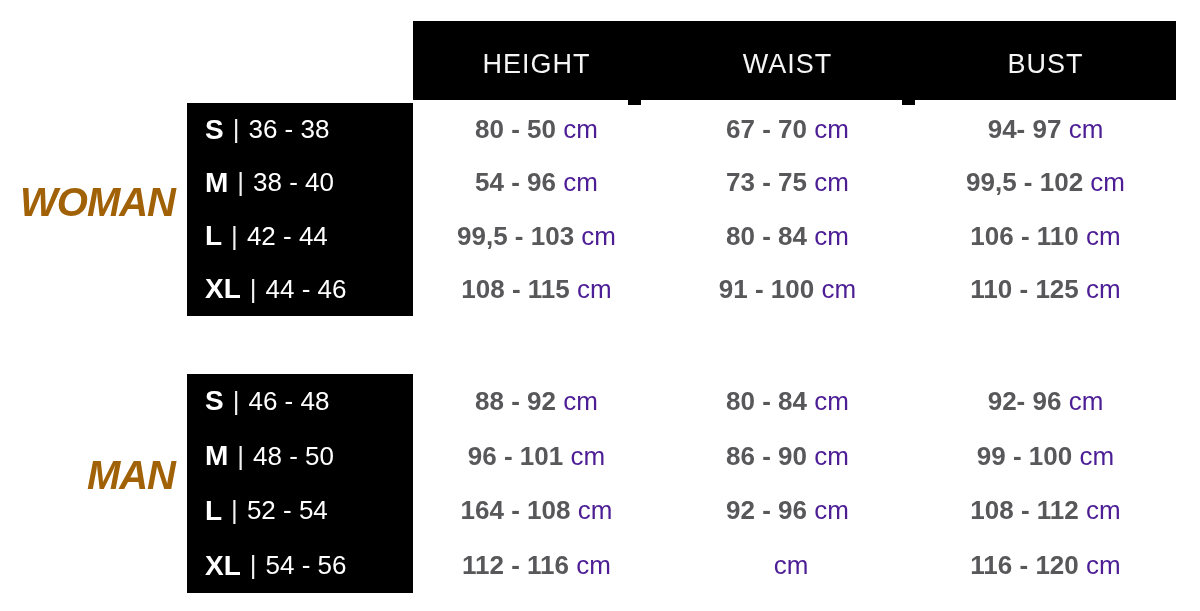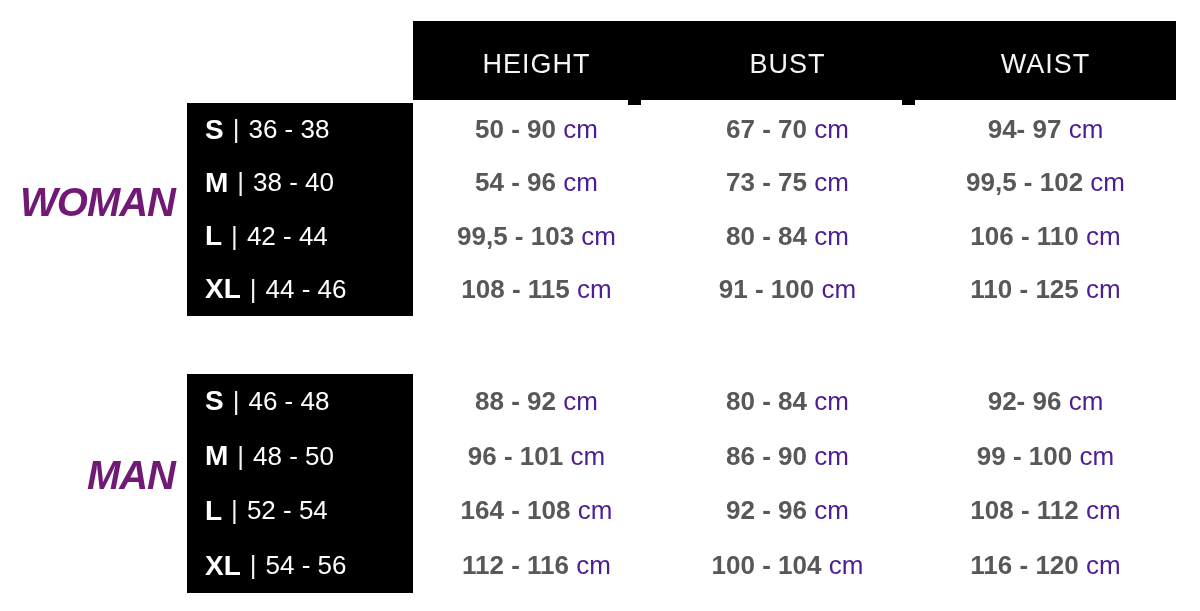--- a/index.html
+++ b/index.html
@@ -23,21 +23,21 @@
     padding-top:8px;
   }
   
   .notch{position:absolute;top:100px;width:13px;height:5px;background:#000;}
   .notch-1{left:628px;}
   .notch-2{left:902px;}
   
   .group-label{
     position:absolute;left:0;width:175px;text-align:right;
     font-weight:800;font-style:italic;font-size:40px;line-height:1;
-    letter-spacing:-1px;color:#701a75;
+    letter-spacing:-1px;color:#a16207;
   }
   .group-label.woman{top:182px;}
   .group-label.man{top:455px;}
   
   .section{
     position:absolute;left:187px;width:989px;
     display:grid;
     grid-template-columns:226px 247px 255px 261px;
     grid-template-rows:repeat(4,1fr);
   }
@@ -61,38 +61,38 @@
   .val .num{font-weight:700;color:#58585a;}
   .val .unit{font-weight:400;color:#4c1d95;}
 </style>
 </head>
 <body>
 
 <div class="canvas">
 
   <div class="header-bar">
     <div class="hcell">HEIGHT</div>
+    <div class="hcell">WAIST</div>
     <div class="hcell">BUST</div>
-    <div class="hcell">WAIST</div>
   </div>
 
   <div class="notch notch-1"></div>
   <div class="notch notch-2"></div>
 
   <div class="group-label woman">WOMAN</div>
   <div class="group-label man">MAN</div>
 
   <div class="section woman">
       <div class="size-cell">
         <span class="size-letter">S</span>
         <span class="size-sep">|</span>
         <span class="size-range">36 - 38</span>
       </div>
       <div class="val">
-        <span class="num">50 - 90</span>
+        <span class="num">80 - 50</span>
         <span class="unit">&nbsp;cm</span>
       </div>
       <div class="val">
         <span class="num">67 - 70</span>
         <span class="unit">&nbsp;cm</span>
       </div>
       <div class="val">
         <span class="num">94- 97</span>
         <span class="unit">&nbsp;cm</span>
       </div>
@@ -203,21 +203,20 @@
       <div class="size-cell">
         <span class="size-letter">XL</span>
         <span class="size-sep">|</span>
         <span class="size-range">54 - 56</span>
       </div>
       <div class="val">
         <span class="num">112 - 116</span>
         <span class="unit">&nbsp;cm</span>
       </div>
       <div class="val">
-        <span class="num">100 - 104</span>
         <span class="unit">&nbsp;cm</span>
       </div>
       <div class="val">
         <span class="num">116 - 120</span>
         <span class="unit">&nbsp;cm</span>
       </div>
     </div>
 
 </div>
 

